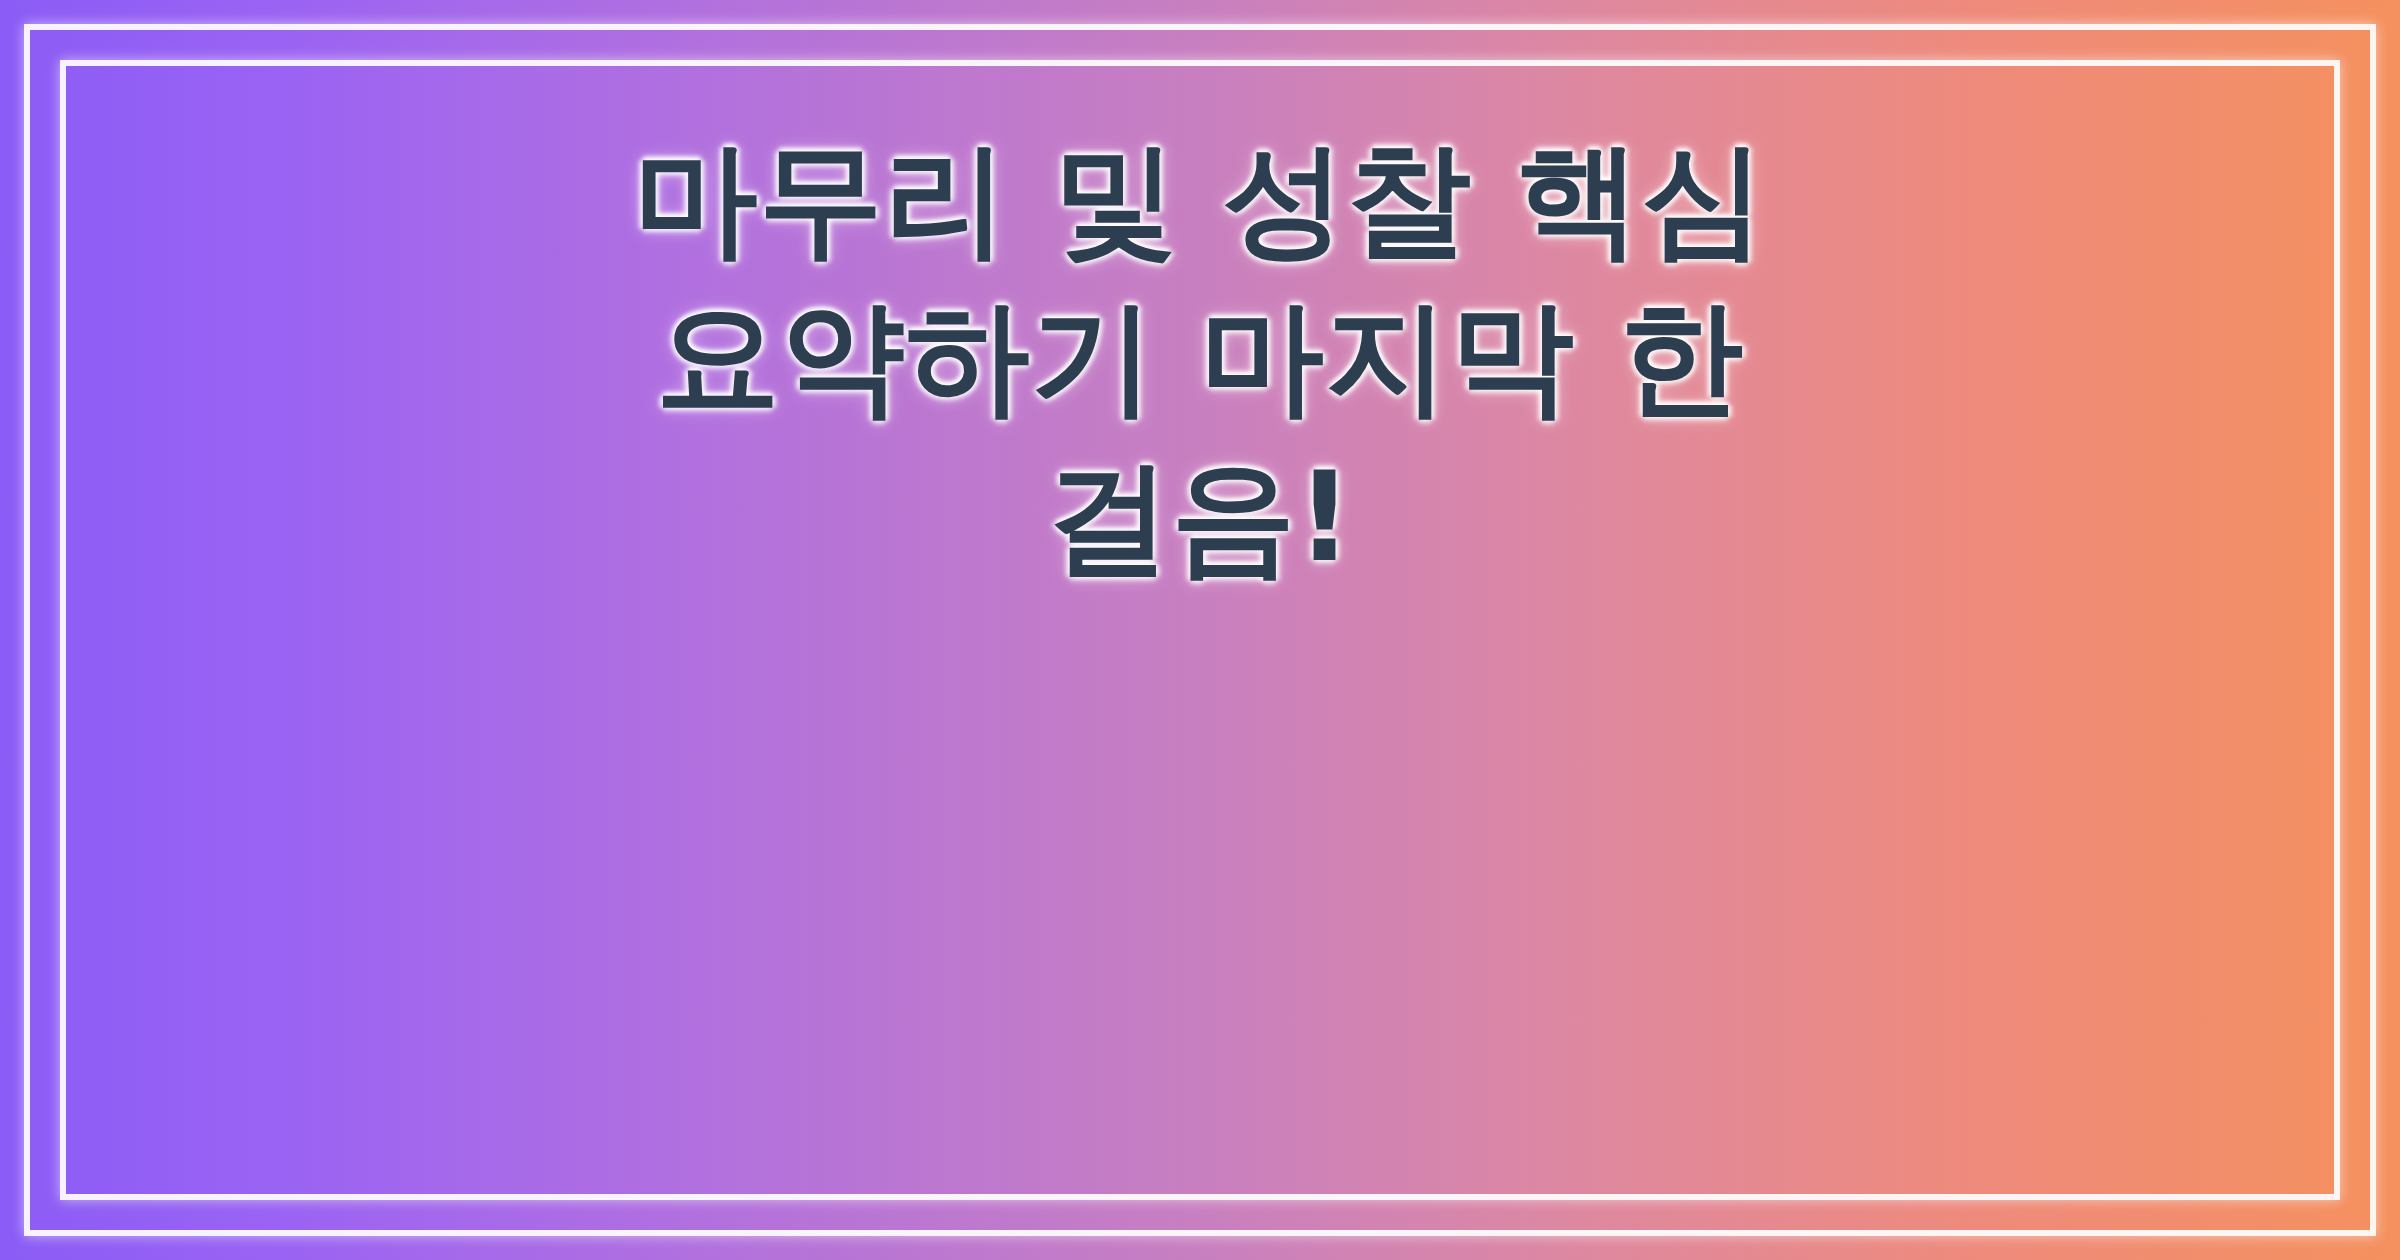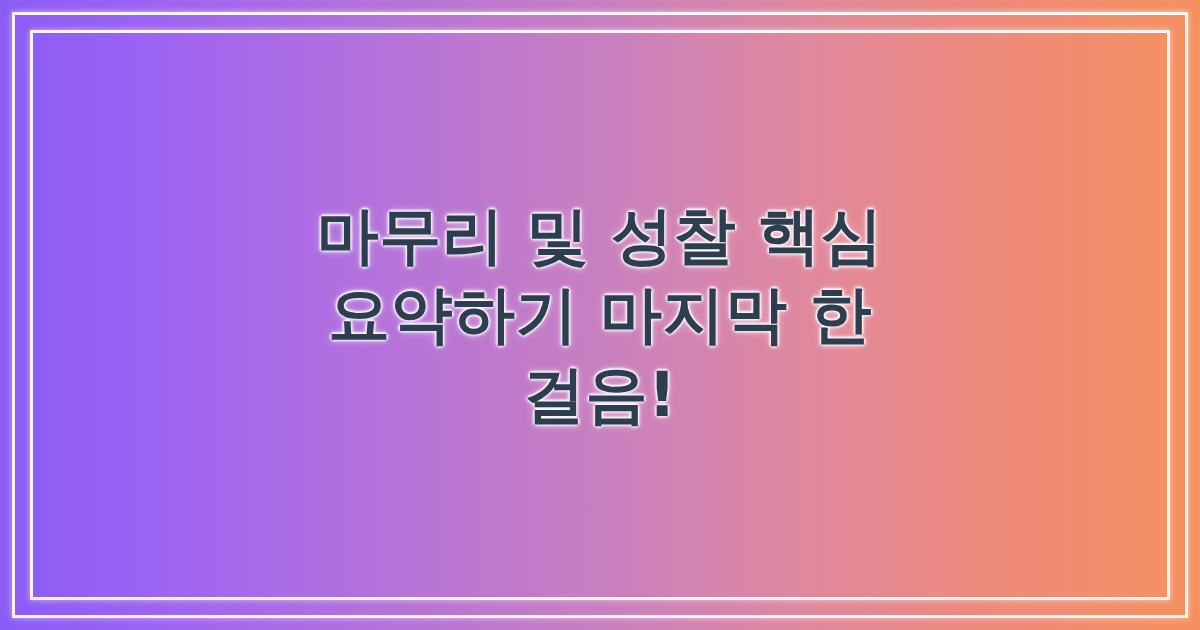--- a/index.html
+++ b/index.html
@@ -57,21 +57,20 @@
     box-shadow: 0 0 6px rgba(255,255,255,0.55);
     pointer-events: none;
     box-sizing: border-box;
   }
 
   
   .content {
     position: absolute;
     inset: 0;
     display: flex;
-    align-items: center;
     justify-content: center;
     padding: 60px 150px;
     box-sizing: border-box;
   }
 
   .headline {
     margin: 0;
     text-align: center;
     font-family: "DejaVu Sans", "Liberation Sans", sans-serif;
     font-weight: 700;

